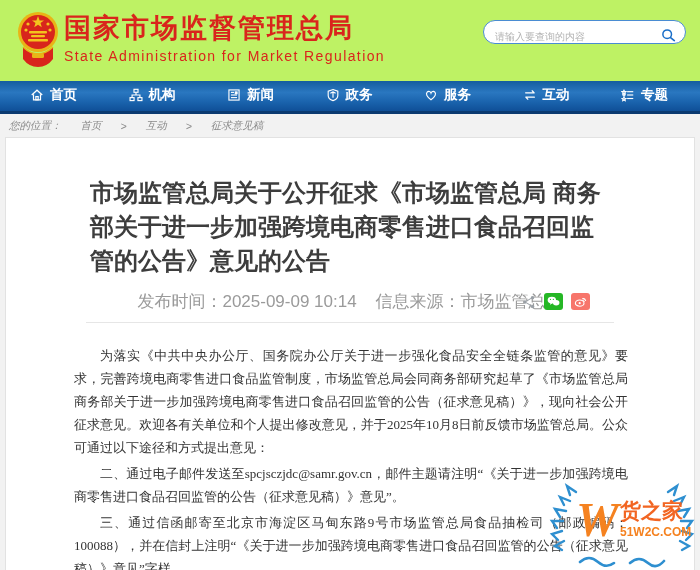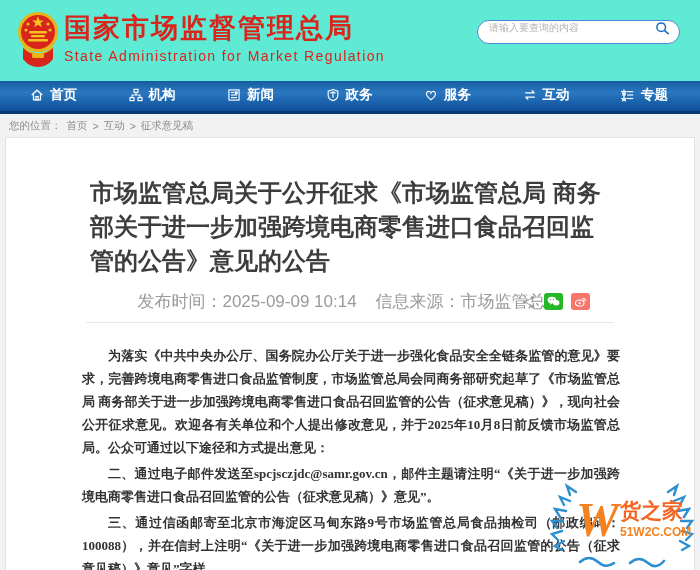--- a/index.html
+++ b/index.html
@@ -2,58 +2,58 @@
 <html><head>
 <meta charset="utf-8">
 <style>
   * { box-sizing: border-box; }
   html,body { margin:0; padding:0; }
   body {
     width:700px; height:570px; overflow:hidden; position:relative;
     background:#f2f2f2; font-family:"Liberation Sans","DejaVu Sans",sans-serif;
   }
   
-  .header { height:81px; background:#5eead4; position:relative; }
+  .header { height:81px; background:#bef264; position:relative; }
   .emblem { position:absolute; left:17px; top:7px; width:42px; height:64px; }
   .brand { position:absolute; left:64px; top:13px; }
   .brand-title { color:#d9251c; font-size:27px; font-weight:bold; letter-spacing:2px; line-height:30px; }
   .brand-sub { color:#d9251c; font-size:14px; letter-spacing:1.4px; margin-top:5px; }
-  .search { position:absolute; right:20px; top:20px; width:203px; height:24px;
+  .search { position:absolute; right:14px; top:20px; width:203px; height:24px;
     border:1px solid #4a8cd2; border-radius:13px; background:#fff;
-    display:flex; align-items:flex-start; padding:0 9px; }
+    display:flex; align-items:flex-end; padding:0 9px; }
   .search input { border:none; outline:none; flex:1; font-size:10px; color:#333; background:transparent; }
   .search input::placeholder { color:#b3b3b3; }
   .search-btn { width:15px; height:15px; display:flex; align-items:center; justify-content:center; cursor:pointer; }
   
   .nav { height:33px; background:linear-gradient(180deg,#155d9f 0%,#2a77c0 38%,#1a63ad 70%,#0f4f97 100%);
     border-bottom:3px solid #0b3a70; display:flex; align-items:center;
     justify-content:space-between; padding:0 32px 3px 30px; }
   .nav-item { display:flex; align-items:center; gap:6px; color:#fff; font-size:13.5px;
     font-weight:bold; cursor:pointer; white-space:nowrap; }
   .nav-item svg { display:block; }
   
-  .breadcrumb { height:23px; display:flex; align-items:center; gap:5px;
-    font-size:10.5px; color:#8a8a8a; padding-left:9px; background:#f2f2f2; }
+  .breadcrumb { height:23px; display:flex; align-items:center; gap:19px;
+    font-size:10.5px; color:#8a8a8a; padding-left:9px; background:#f2f2f2;font-style:italic; }
   .breadcrumb a { color:#8a8a8a; text-decoration:none; cursor:pointer; }
   
   .content { margin:0 5px; background:#fff; border:1px solid #e2e2e2;
     height:450px; padding-top:38px; position:relative; }
   .article-title { text-align:left; font-size:24px; font-weight:bold; color:#3d3d3d;
     line-height:34px; padding:0 84px; }
   .meta { position:relative; text-align:center; font-size:17px; color:#9a9a9a;
     margin-top:14px; height:20px; line-height:20px; }
   .share { position:absolute; right:104px; top:1px; display:flex; gap:8px; align-items:center; }
   .share-badge { width:19px; height:17px; border-radius:3px; display:flex;
     align-items:center; justify-content:center; cursor:pointer; }
   .wechat { background:#25b725; }
   .weibo  { background:#f7756b; }
   .divider { border-top:1px solid #e6e6e6; margin:10px 80px 0; }
   .body-text { padding:21px 58px 0 60px; font-family:"Liberation Serif","DejaVu Serif",serif;
     font-size:13px; color:#333; line-height:23px; text-align:justify; }
-  .body-text p { margin:0 16px 3px; text-indent:2em;font-weight:bold; }
+  .body-text p { margin:0 8px 3px; text-indent:2em; }
   
   .watermark { position:absolute; right:2px; bottom:-4px; width:152px; height:94px; z-index:6; }
 </style>
 </head>
 <body>
 
 <div class="header">
   <svg class="emblem" viewBox="0 0 42 64">
     <circle cx="21" cy="25" r="20" fill="#e9b416"></circle>
     <circle cx="21" cy="25" r="17" fill="#d8251c"></circle>

